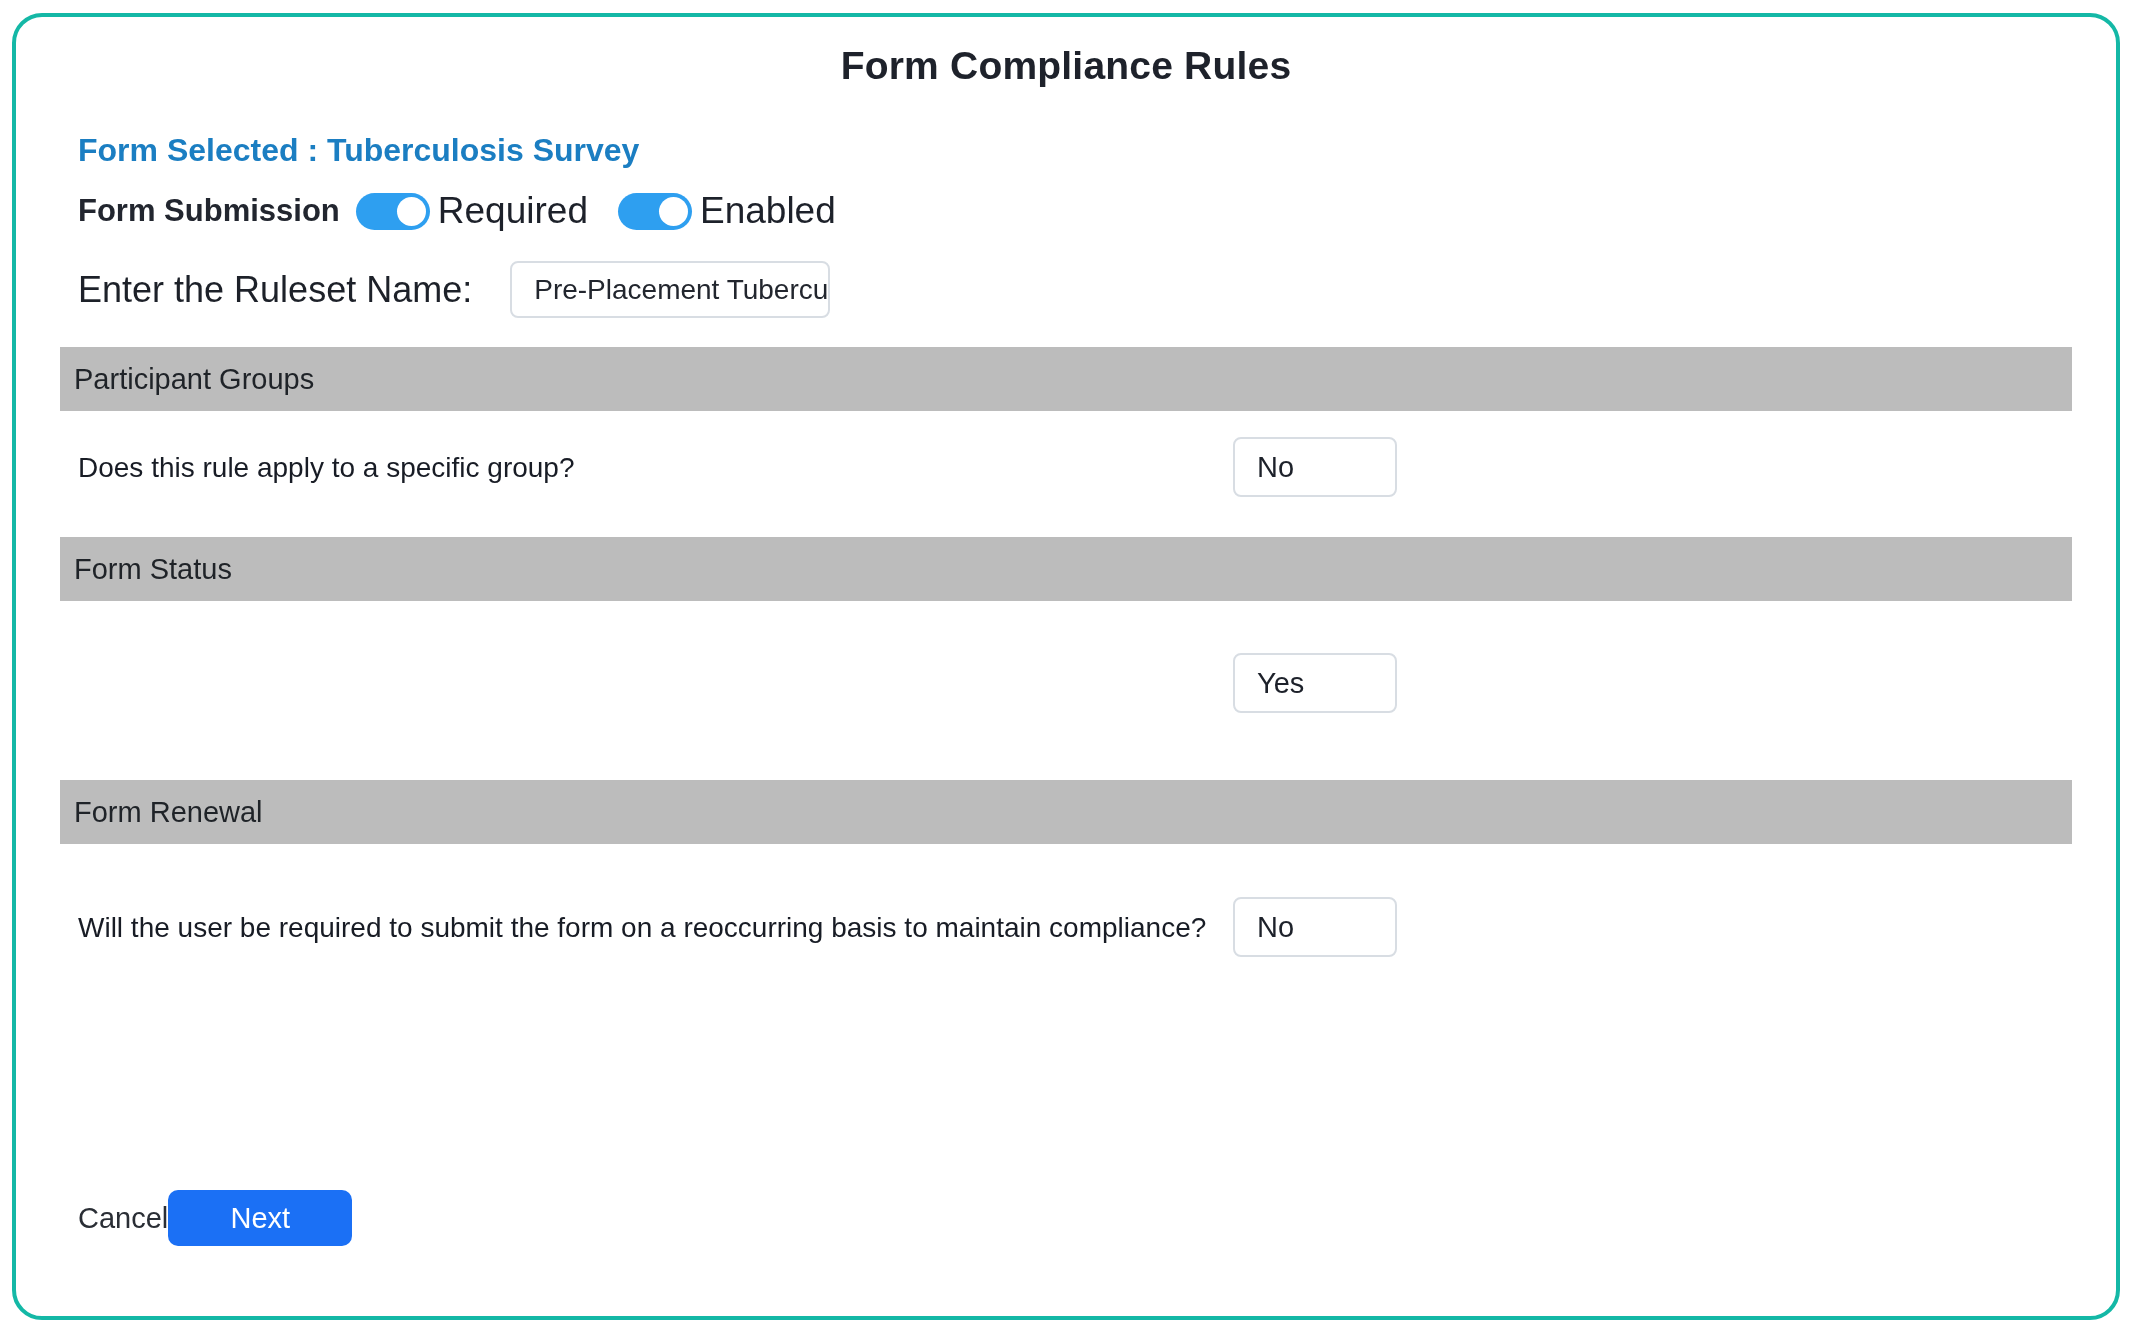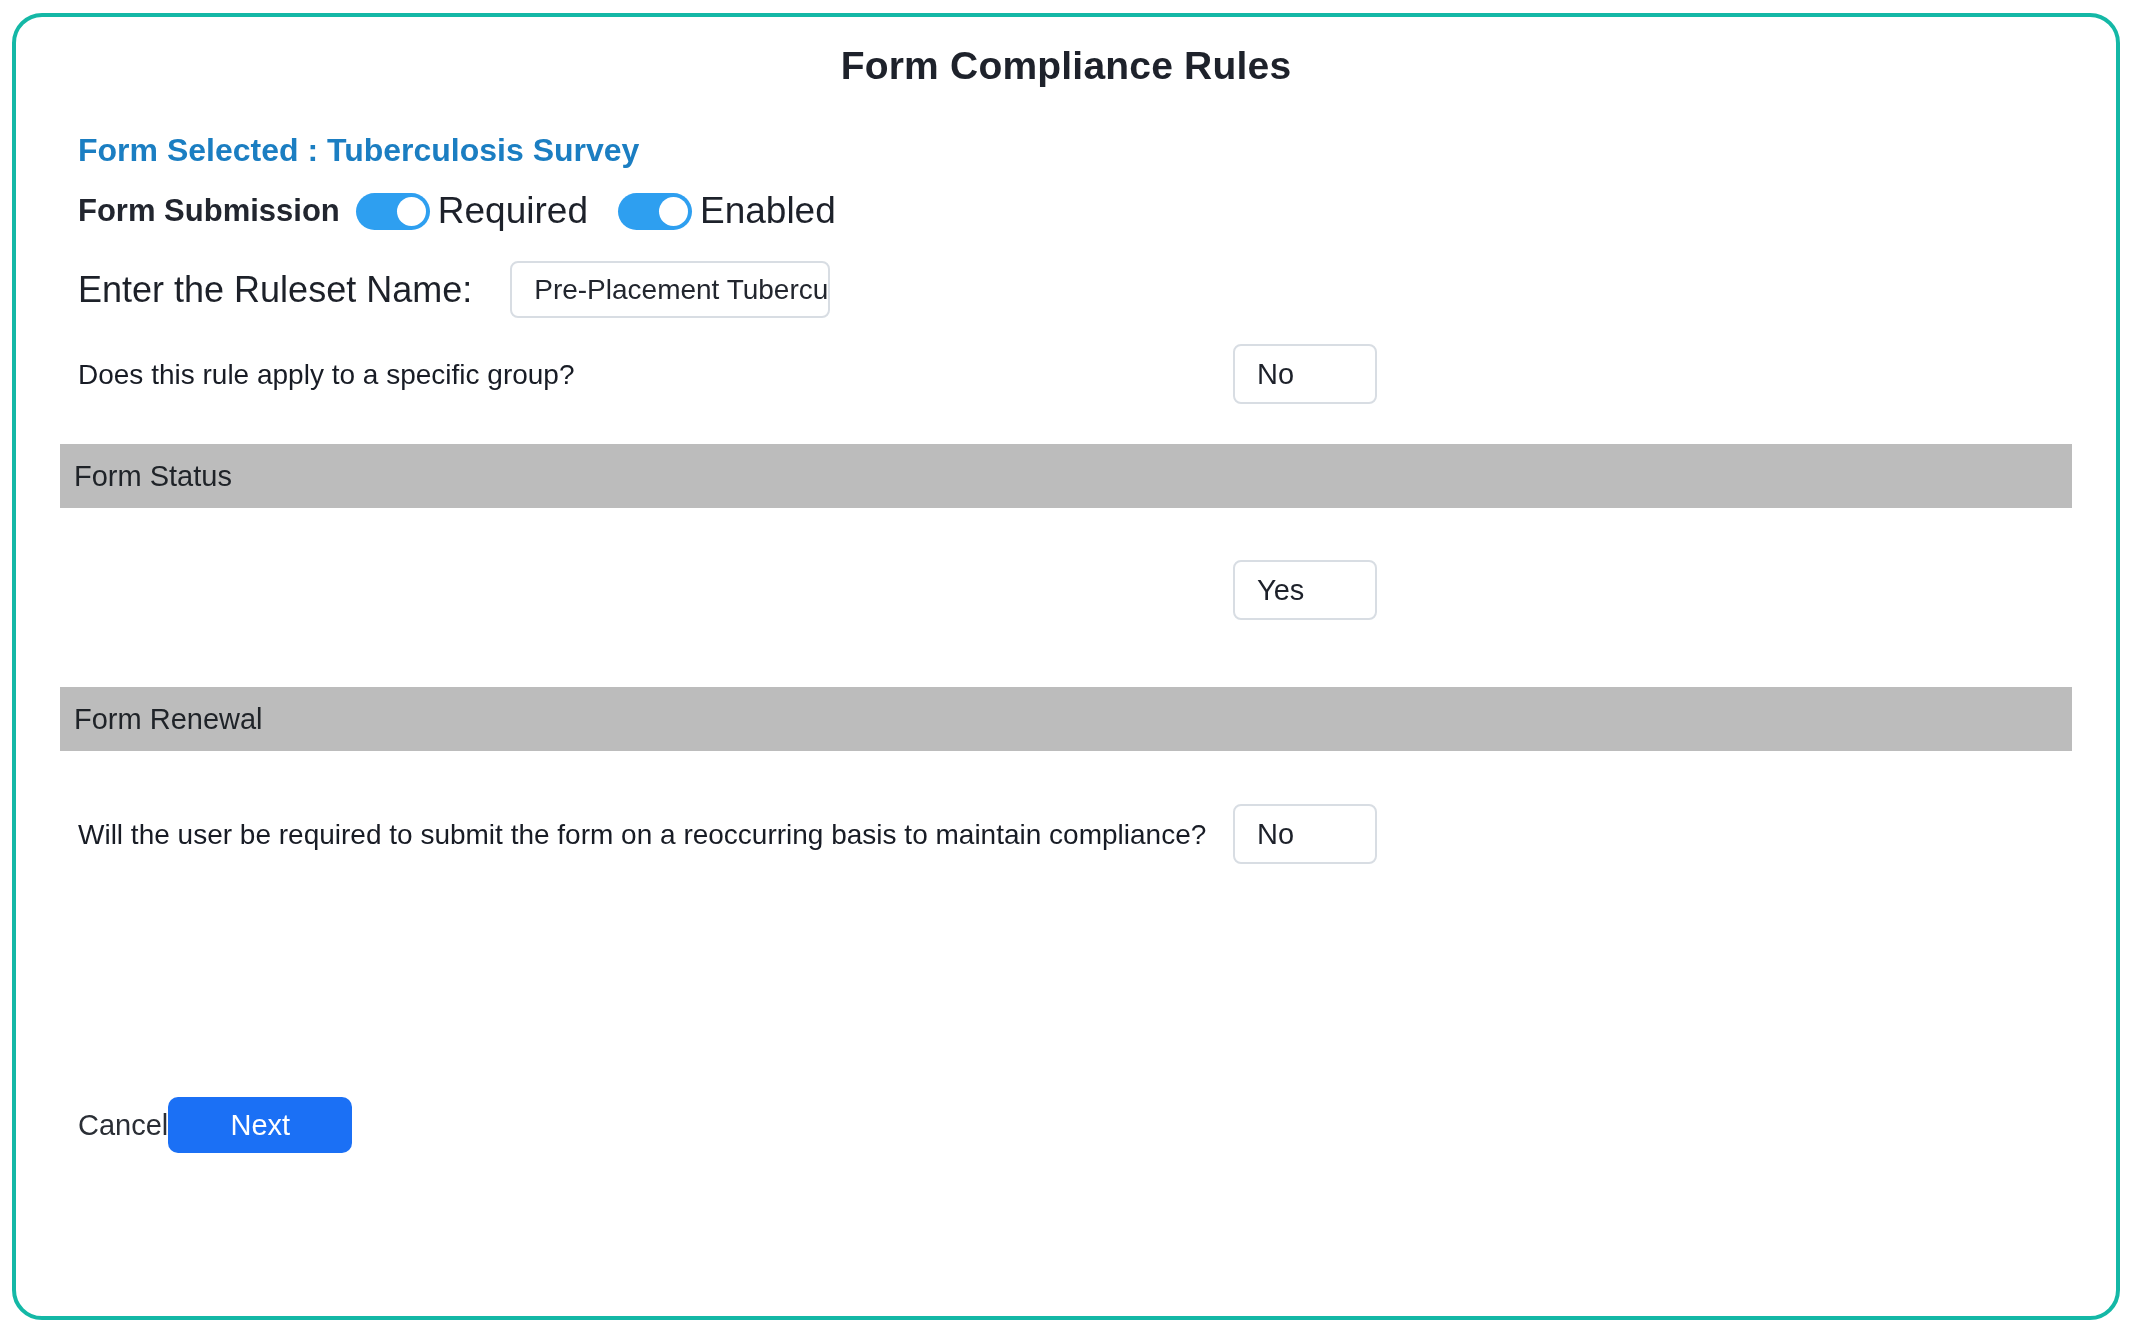--- a/index.html
+++ b/index.html
@@ -127,21 +127,21 @@
     font-size: 28px;
     color: #181c25;
   }
   .q-0 { margin-top: 26px; }
   .q-1 { margin-top: 52px; }
   .q-2 { margin-top: 53px; }
   .answer-input {
     position: absolute;
     left: 1173px;
     top: 0;
-    width: 144px;
+    width: 164px;
     height: 60px;
     box-sizing: border-box;
     border: 2px solid #d8dde3;
     border-radius: 8px;
     font-family: inherit;
     font-size: 29px;
     color: #1d212a;
     padding: 0 0 0 22px;
     outline: none;
     background: #ffffff;
@@ -197,20 +197,23 @@
         <span class="knob"></span>
       </span>
       <span class="toggle-label">Enabled</span>
     </div>
 
     <div class="ruleset-row">
       <span class="ruleset-label">Enter the Ruleset Name:</span>
       <input type="text" class="ruleset-input" value="Pre-Placement Tubercul" style="">
     </div>
 
+    <div class="section-bar bar-0">
+      <span>Participant Groups</span>
+    </div>
     <div class="q-row q-0">
       <span>Does this rule apply to a specific group?</span>
       <input type="text" class="answer-input" value="No" style="">
     </div>
 
     <div class="section-bar bar-1">
       <span>Form Status</span>
     </div>
     <div class="q-row q-1">
       <input type="text" class="answer-input" value="Yes" style="">

